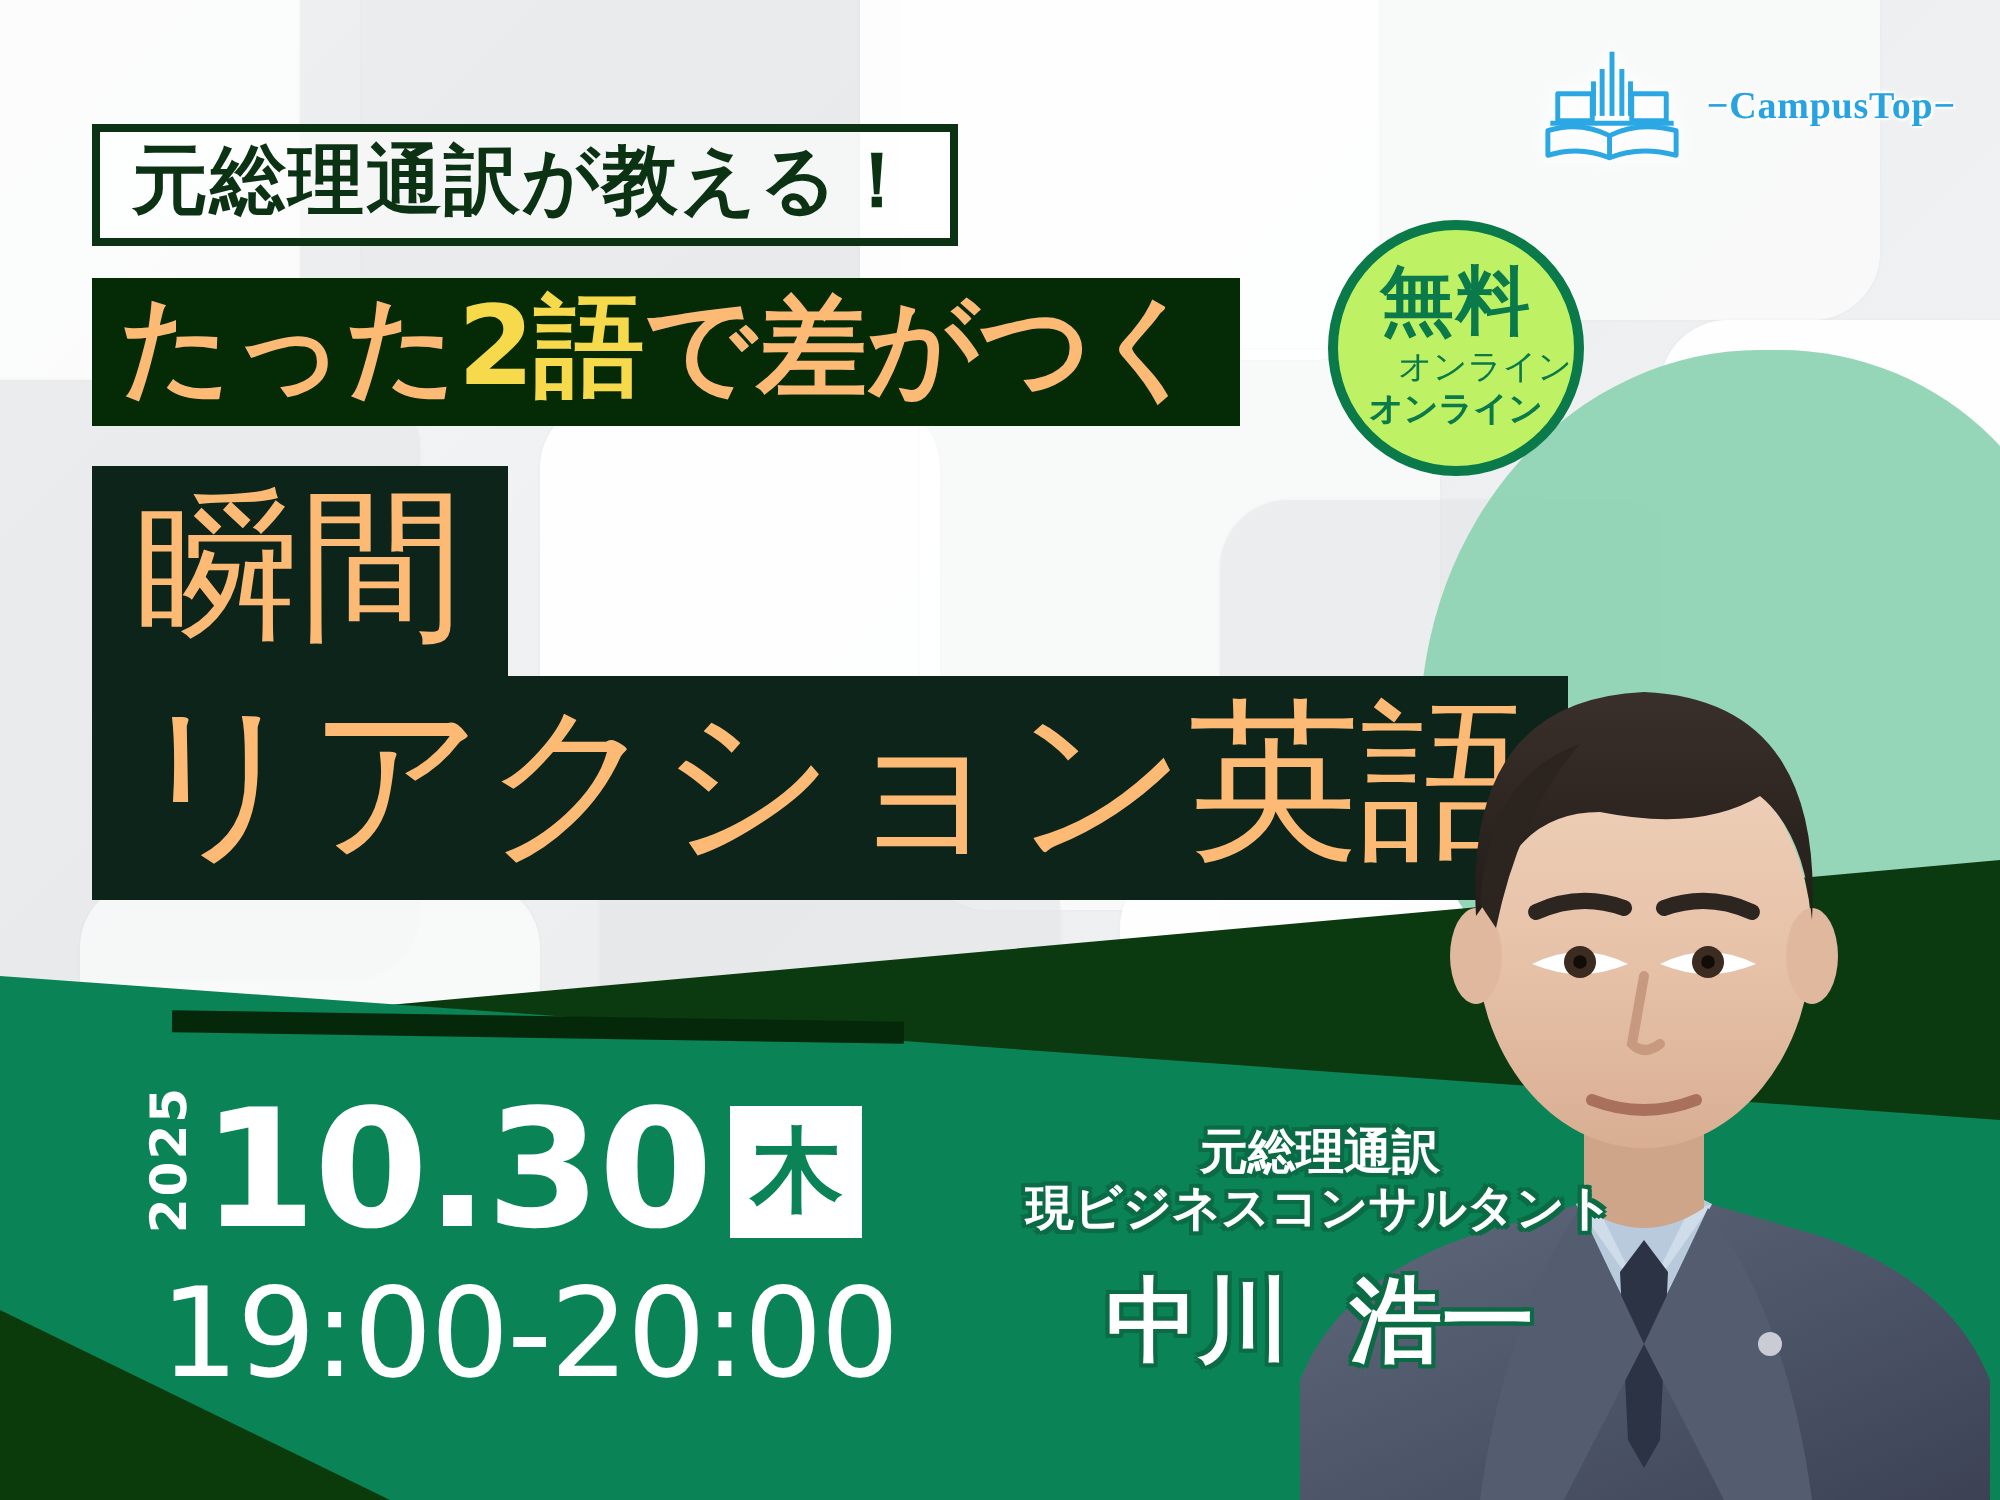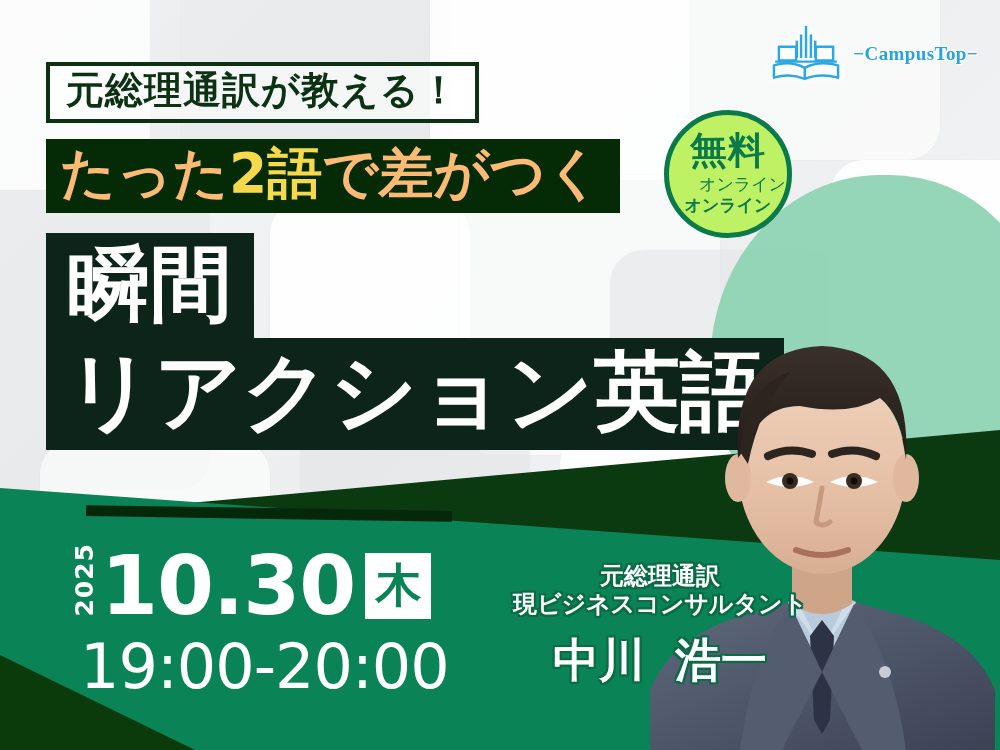--- a/index.html
+++ b/index.html
@@ -78,21 +78,21 @@
     font-family:"DejaVu Sans",sans-serif;
     white-space:nowrap;
   }
   .band2 .hi { color:#f7d94c; }
 
   
   .title-block {
     position:absolute; left:46px;
     background:#0c2419;
     font-family:"DejaVu Sans",sans-serif;
-    color:#ffffff; font-weight:bold;
+    color:#fdba74; font-weight:normal;
     letter-spacing:0px; line-height:1;
     white-space:nowrap;
   }
   .title-1 { top:233px; padding:10px 22px 14px 22px; font-size:82px; }
   .title-2 { top:338px; padding:10px 18px 16px 20px; font-size:86px; }
 
   
   .badge {
     position:absolute; left:664px; top:110px;
     width:128px; height:128px; border-radius:50%;

